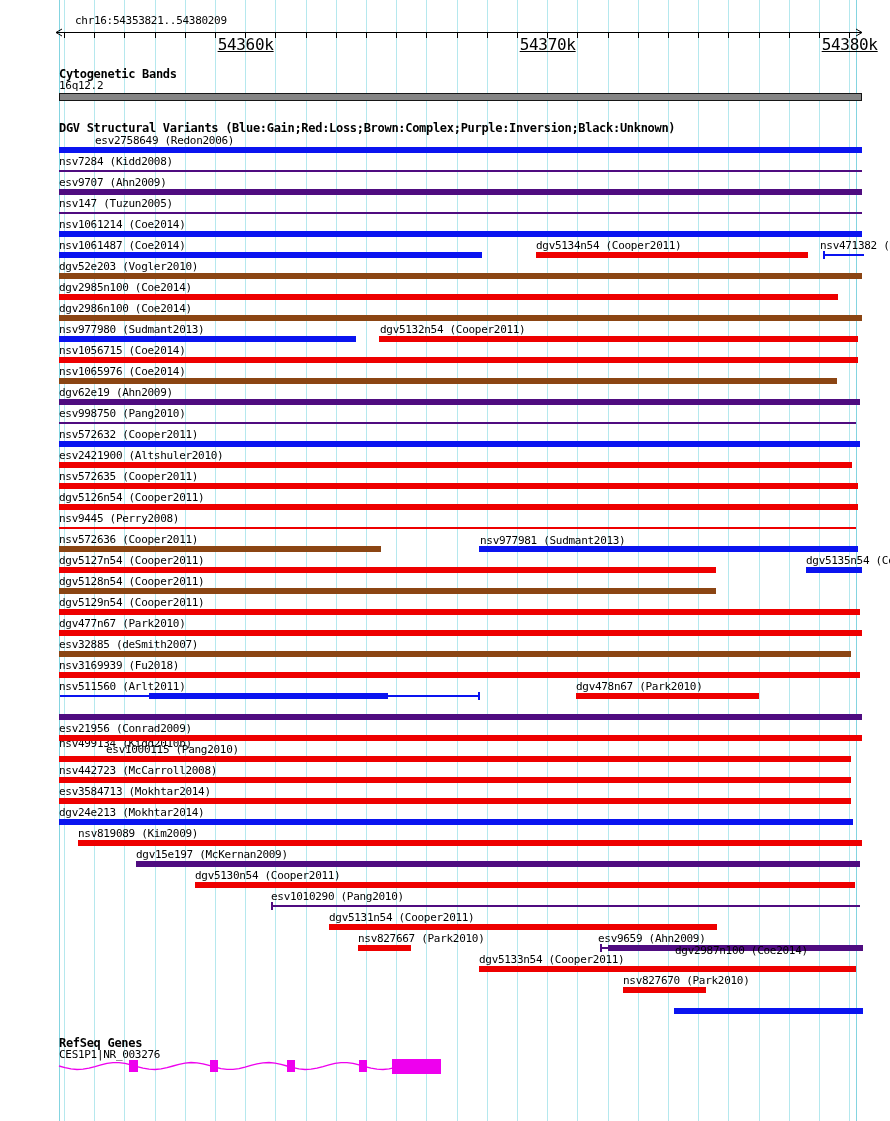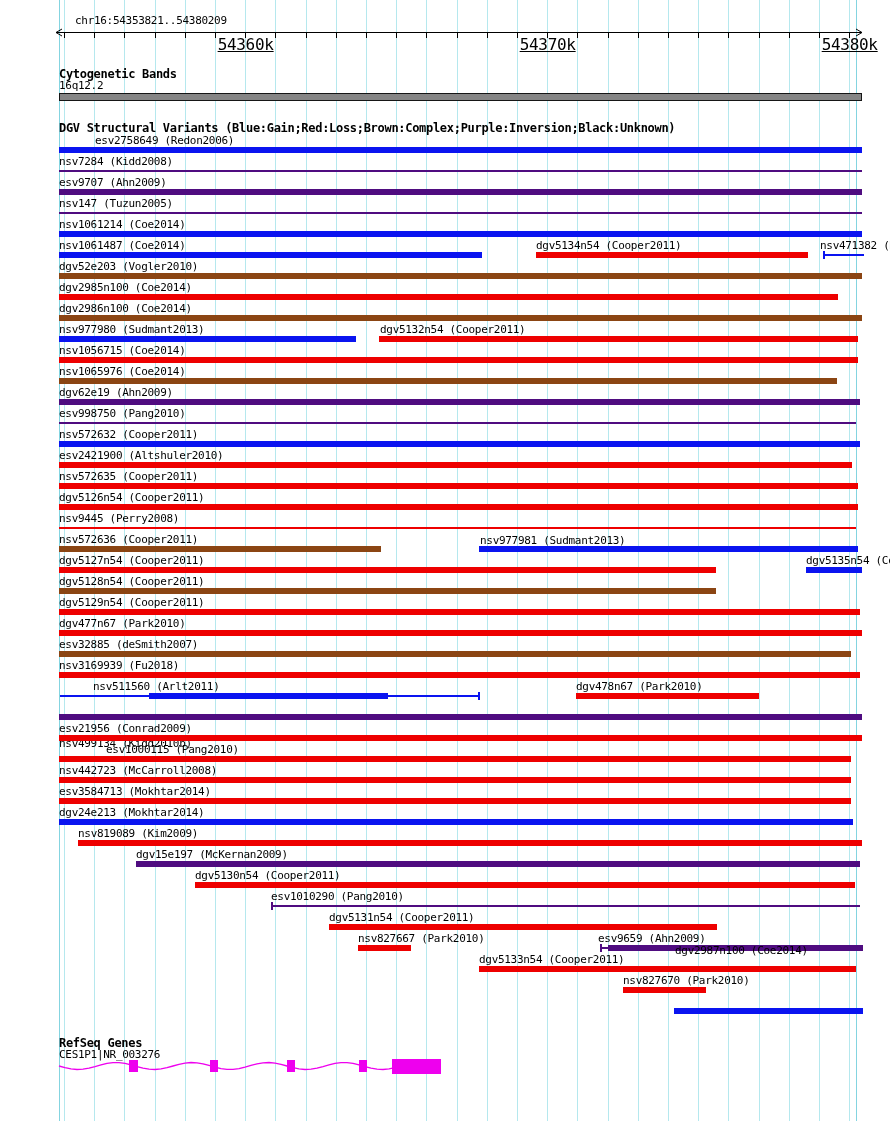--- a/index.html
+++ b/index.html
@@ -152,21 +152,21 @@
       <div class="vlabel" style="left: 59px; top: 576px;">dgv5128n54 (Cooper2011)</div>
       <div class="seg" style="background: rgb(139, 69, 19); left: 59px; width: 657px; top: 588px; height: 6px;"></div>
       <div class="vlabel" style="left: 59px; top: 597px;">dgv5129n54 (Cooper2011)</div>
       <div class="seg" style="background: rgb(238, 0, 0); left: 59px; width: 801px; top: 609px; height: 6px;"></div>
       <div class="vlabel" style="left: 59px; top: 618px;">dgv477n67 (Park2010)</div>
       <div class="seg" style="background: rgb(238, 0, 0); left: 59px; width: 803px; top: 630px; height: 6px;"></div>
       <div class="vlabel" style="left: 59px; top: 639px;">esv32885 (deSmith2007)</div>
       <div class="seg" style="background: rgb(139, 69, 19); left: 59px; width: 792px; top: 651px; height: 6px;"></div>
       <div class="vlabel" style="left: 59px; top: 660px;">nsv3169939 (Fu2018)</div>
       <div class="seg" style="background: rgb(238, 0, 0); left: 59px; width: 801px; top: 672px; height: 6px;"></div>
-      <div class="vlabel" style="left: 59px; top: 681px; padding-left: 34px;">nsv511560 (Arlt2011)</div>
+      <div class="vlabel" style="left: 59px; top: 681px;">nsv511560 (Arlt2011)</div>
       <div class="seg" style="background: rgb(10, 20, 240); left: 60px; width: 419px; top: 695px; height: 2px;"></div>
       <div class="seg" style="background: rgb(10, 20, 240); left: 149px; width: 239px; top: 693px; height: 6px;"></div>
       <div class="seg" style="background: rgb(10, 20, 240); left: 478px; width: 2px; top: 692px; height: 8px;"></div>
       <div class="vlabel" style="left: 576px; top: 681px;">dgv478n67 (Park2010)</div>
       <div class="seg" style="background: rgb(238, 0, 0); left: 576px; width: 183px; top: 693px; height: 6px;"></div>
       <div class="vlabel" style="left: 59px; top: 702px; margin-top: 36px;">nsv499134 (Kidd2010b)</div>
       <div class="seg" style="background: rgb(79, 12, 128); left: 59px; width: 803px; top: 714px; height: 6px;"></div>
       <div class="vlabel" style="left: 59px; top: 723px;">esv21956 (Conrad2009)</div>
       <div class="seg" style="background: rgb(238, 0, 0); left: 59px; width: 803px; top: 735px; height: 6px;"></div>
       <div class="vlabel" style="left: 59px; top: 744px; padding-left: 47px;">esv1000115 (Pang2010)</div>

